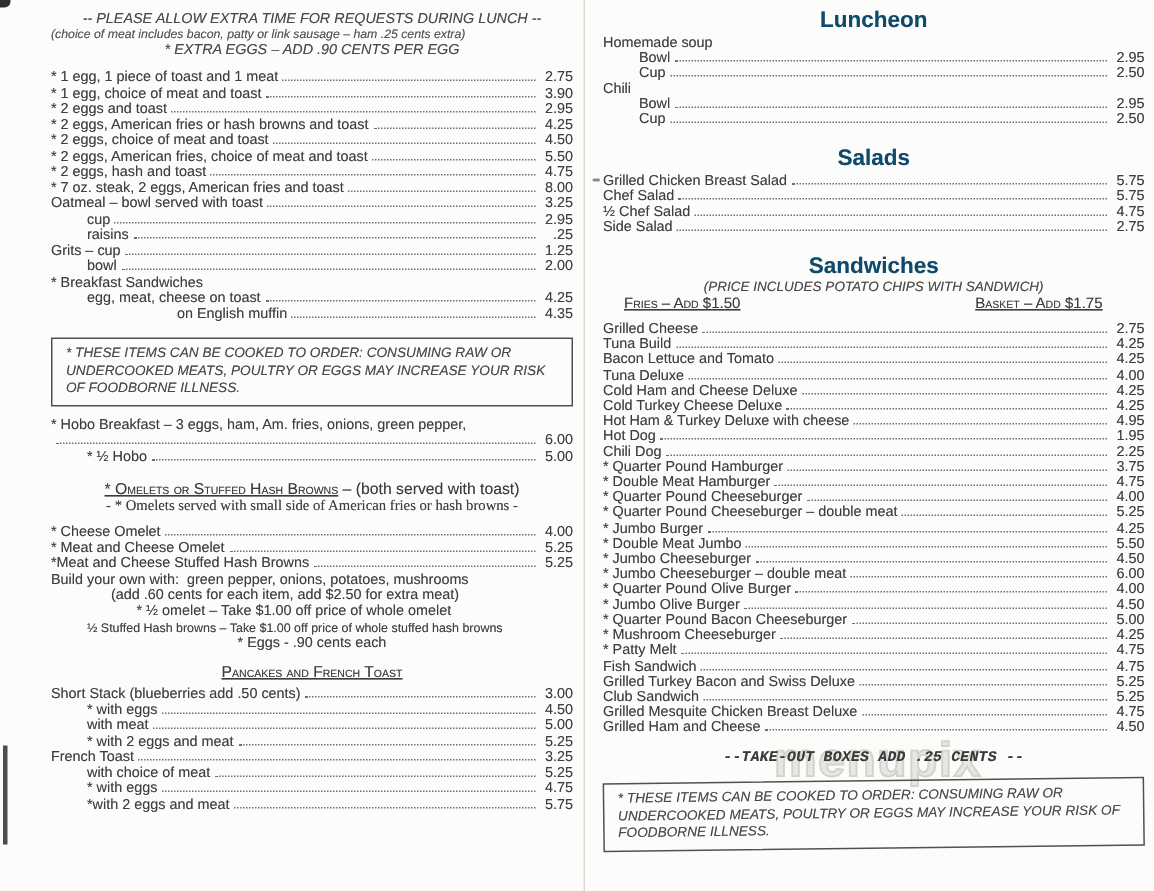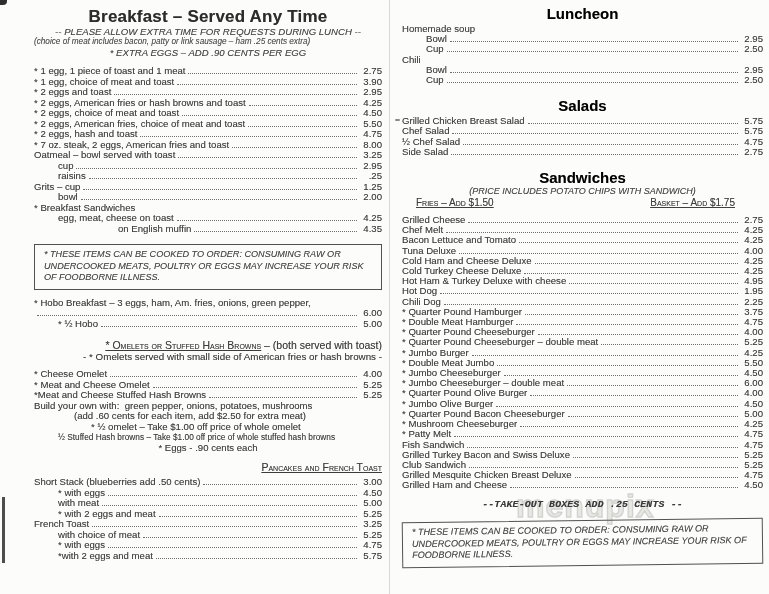--- a/index.html
+++ b/index.html
@@ -10,21 +10,21 @@
     color:#3f3f3f;
     position:relative;
     overflow:hidden;
   }
   .page{position:absolute;inset:0;}
   .col{position:absolute;z-index:2;}
   #left-col{left:34px;top:7px;width:348px;}
   #right-col{left:402px;top:3px;width:361px;}
 
   .h1{font-size:17px;font-weight:bold;text-align:center;color:#2c2c2c;letter-spacing:.2px;line-height:19px;}
-  .h2{font-size:15px;font-weight:bold;text-align:center;color:#000000;line-height:17px;margin-top:2px;}
+  .h2{font-size:15px;font-weight:bold;text-align:center;color:#0c4a6e;line-height:17px;margin-top:2px;}
   .note-it{font-style:italic;text-align:center;font-size:9.6px;line-height:11px;color:#4a4a4a;}
   .note-sm{font-style:italic;text-align:left;font-size:8.2px;line-height:10px;color:#555;}
 
   .row{display:flex;align-items:baseline;font-size:9.6px;line-height:10.5px;white-space:nowrap;}
   #right-col .row{line-height:10.2px;}
   .row .lab{white-space:pre;}
   .row .leader{flex:1;border-bottom:1.3px dotted #6e6e6e;margin:0 3px 2px 3px;min-width:6px;}
   .row .price{text-align:right;min-width:22px;}
   .ind1{padding-left:24px;}
   .ind2{padding-left:40px;}
@@ -36,21 +36,21 @@
   .noticebox{
     border:1.4px solid #515151;
     padding:4px 9px 5px 9px;
     font-style:italic;
     font-size:9.1px;line-height:11.6px;
     color:#4a4a4a;
     background:transparent;
   }
   .sc{font-variant:small-caps;}
   .ul{text-decoration:underline;}
-  .sec-head{ text-align:right;font-size:10.5px;line-height:12px;color:#3c3c3c;}
+  .sec-head{ text-align:center;font-size:10.5px;line-height:12px;color:#3c3c3c;}
   .sub-line{display:flex;justify-content:space-between;padding:0 28px 0 14px;font-size:10px;line-height:12px;}
   .takeout{text-align:center;font-weight:bold;font-style:italic;font-size:9.8px;letter-spacing:.2px;color:#3a3a3a;font-family:Liberation Mono, monospace;}
 
   .gap2{height:2px;}.gap4{height:4px;}.gap6{height:6px;}.gap8{height:8px;}.gap10{height:10px;}
 
   #divider{position:absolute;left:389px;top:0;width:1px;height:594px;background:#d9d9d6;z-index:1;}
   #watermark{
     position:absolute;left:516px;top:486px;z-index:1;
     font-size:32px;font-weight:bold;letter-spacing:1px;
     color:#e7e7e4;-webkit-text-stroke:1.3px #d2d2cf;
@@ -65,21 +65,20 @@
 </style>
 </head>
 <body>
 
 <div class="page">
 
   <div id="watermark">menupix</div>
   <div id="divider"></div>
 
   <div id="left-col" class="col txtshadow">
-    <div class="h1">Breakfast – Served Any Time</div>
     <div class="note-it">-- PLEASE ALLOW EXTRA TIME FOR REQUESTS DURING LUNCH --</div>
     <div class="note-sm">(choice of meat includes bacon, patty or link sausage – ham .25 cents extra)</div>
     <div class="note-it">* EXTRA EGGS – ADD .90 CENTS PER EGG</div>
     <div class="gap8"></div>
 
     <div>
         <div class="row">
           <span class="lab">* 1 egg, 1 piece of toast and 1 meat</span>
           <span class="leader"></span>
           <span class="price">2.75</span>
@@ -177,21 +176,21 @@
           <span class="lab">* ½ Hobo</span>
           <span class="leader"></span>
           <span class="price">5.00</span>
         </div>
       </div>
 
     <div class="gap10"></div>
     <div class="sec-head">
       <span class="sc ul">* Omelets or Stuffed Hash Browns</span><span> – (both served with toast)</span>
     </div>
-    <div class="sec-head" style="font-size:9.8px;">- * Omelets served with small side of American fries or hash browns -</div>
+    <div class="sec-head" style="font-size:9.8px;font-family:Liberation Serif, serif;">- * Omelets served with small side of American fries or hash browns -</div>
     <div class="gap6"></div>
     <div>
         <div class="row">
           <span class="lab">* Cheese Omelet</span>
           <span class="leader"></span>
           <span class="price">4.00</span>
         </div>
         <div class="row">
           <span class="lab">* Meat and Cheese Omelet</span>
           <span class="leader"></span>
@@ -334,21 +333,21 @@
       <span class="sc ul">Basket – Add $1.75</span>
     </div>
     <div class="gap6"></div>
     <div>
         <div class="row">
           <span class="lab">Grilled Cheese</span>
           <span class="leader"></span>
           <span class="price">2.75</span>
         </div>
         <div class="row">
-          <span class="lab">Chef Melt</span>
+          <span class="lab">Tuna Build</span>
           <span class="leader"></span>
           <span class="price">4.25</span>
         </div>
         <div class="row">
           <span class="lab">Bacon Lettuce and Tomato</span>
           <span class="leader"></span>
           <span class="price">4.25</span>
         </div>
         <div class="row">
           <span class="lab">Tuna Deluxe</span>

